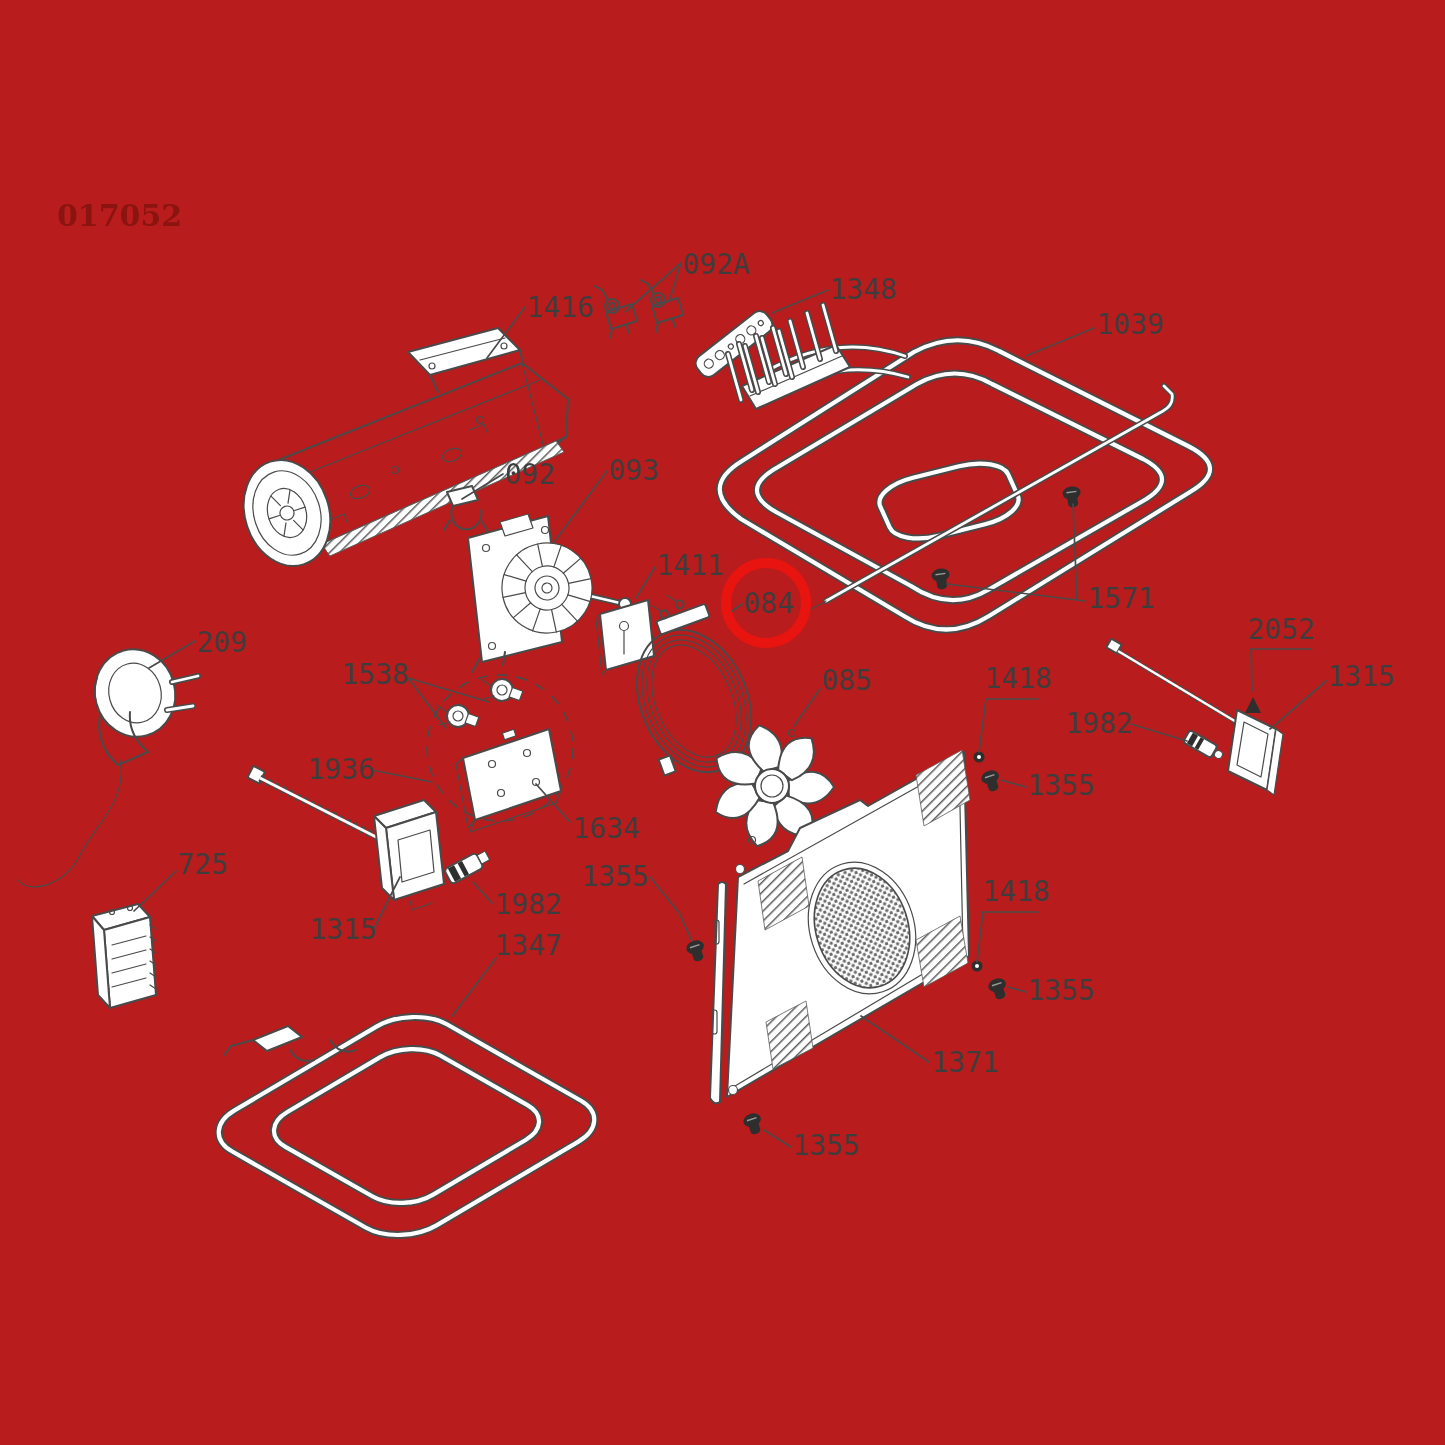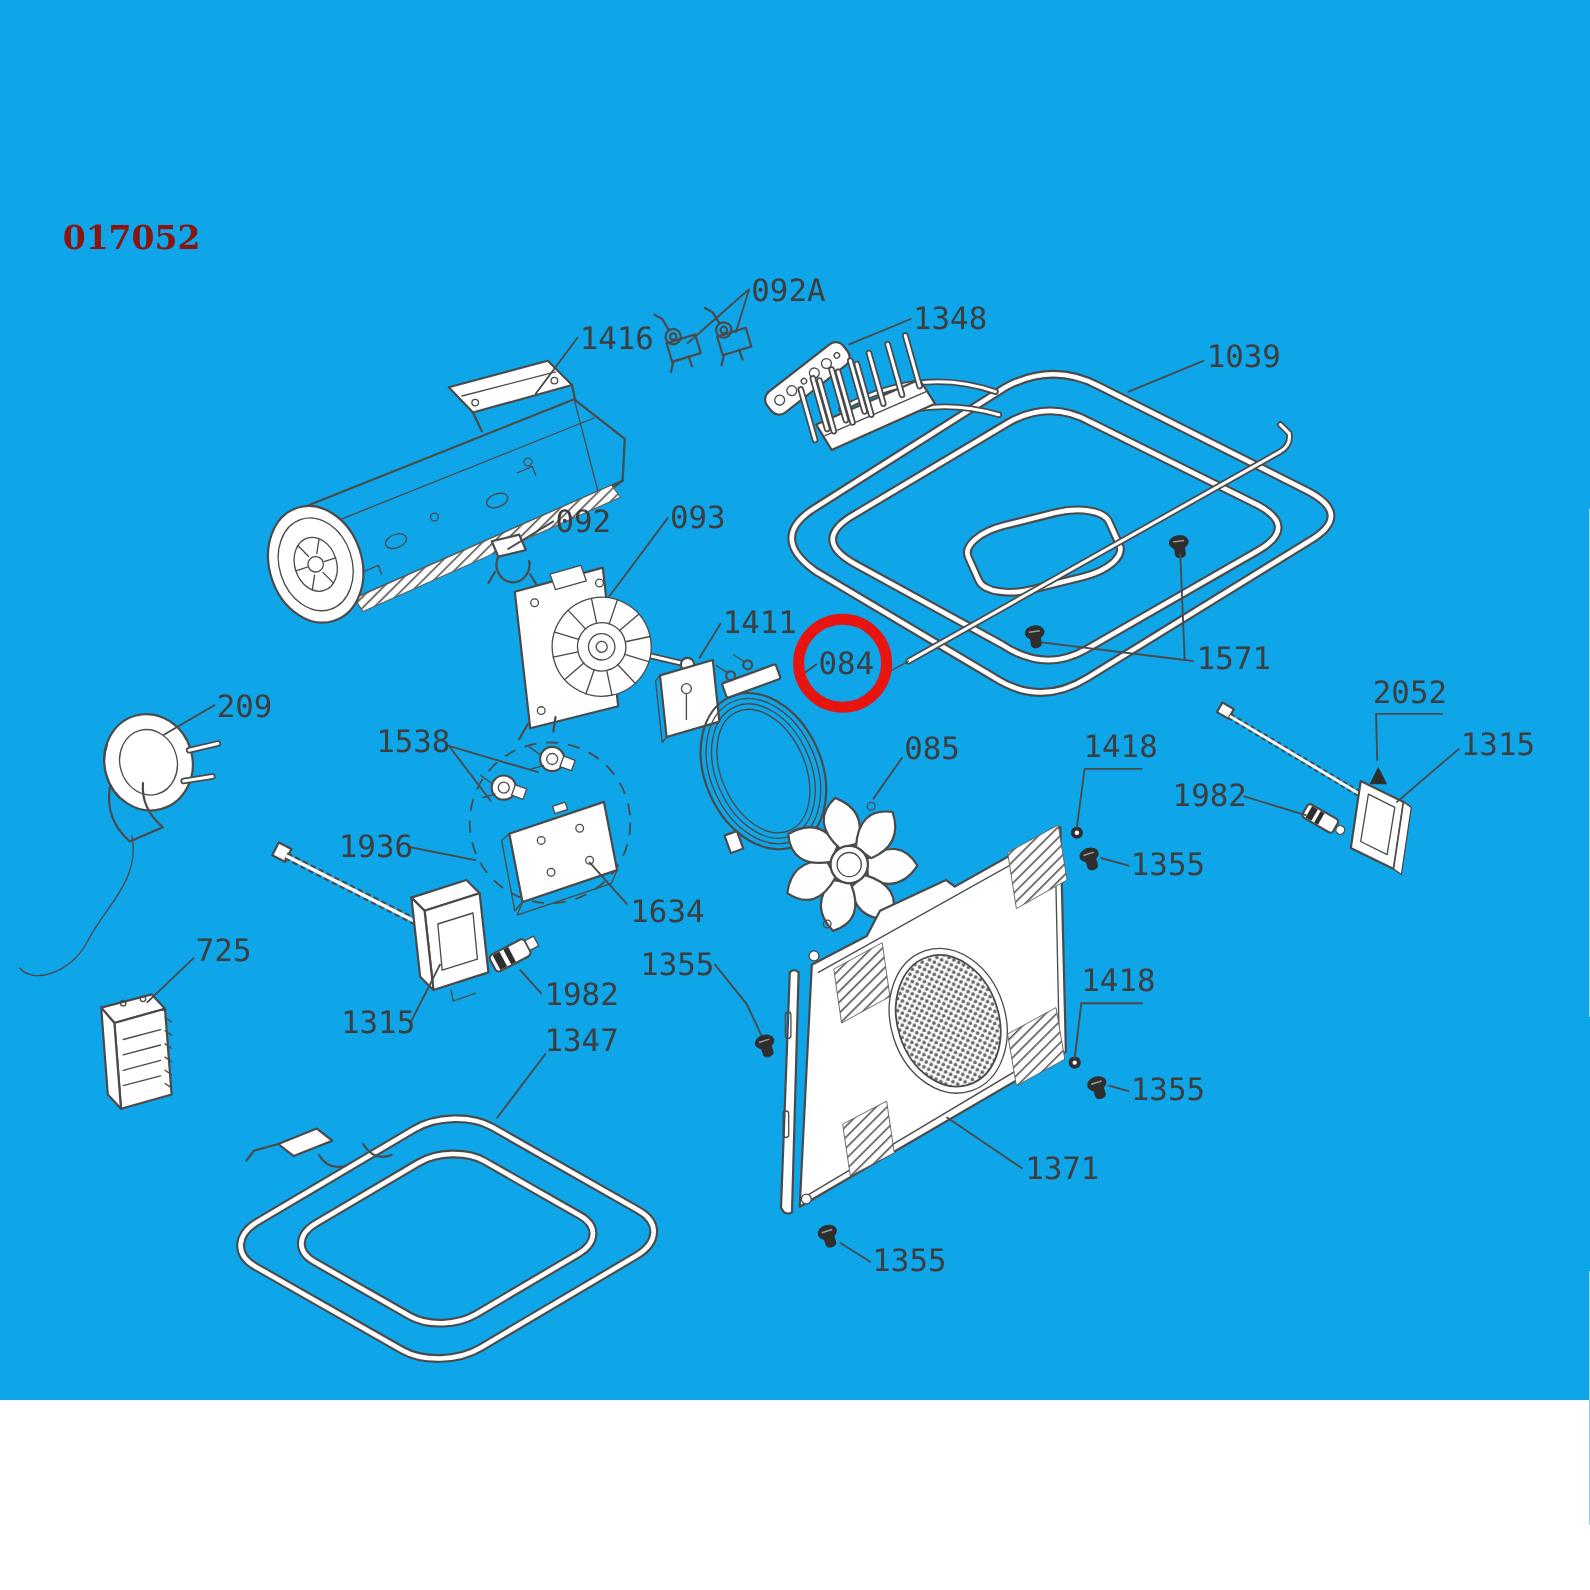--- a/index.html
+++ b/index.html
@@ -1,19 +1,19 @@
 <!DOCTYPE html>
 <html style="--line: #4a4a4a; --label: #3d3d3d; --title: #8a1410; --highlight: #e81410; --solid: #2e2e2e;"><head>
 <meta charset="utf-8">
 <style>
   :root{
     --line:#4a4a4a; --label:#3d3d3d; --title:#8a1410; --highlight:#e81410; --solid:#2e2e2e;
   }
   html,body{margin:0;padding:0;background:#ffffff;}
-  .stage{width:1445px;height:1273px;position:relative;background:#0ea5e9;}
+  .stage{width:1445px;height:1445px;position:relative;background:#b91c1c;}
   svg{display:block}
   .ln{stroke:var(--line);fill:none;stroke-width:2;stroke-linecap:round;stroke-linejoin:round}
   .lnf{stroke:var(--line);fill:#fff;stroke-width:2;stroke-linejoin:round}
   .thin{stroke-width:1.2}
   .t-o{stroke:var(--line);fill:none;stroke-width:8;stroke-linecap:round;stroke-linejoin:round}
   .t-i{stroke:#fff;fill:none;stroke-width:4.2;stroke-linecap:round;stroke-linejoin:round}
   .t2-o{stroke:var(--line);fill:none;stroke-width:6;stroke-linecap:round;stroke-linejoin:round}
   .t2-i{stroke:#fff;fill:none;stroke-width:2.8;stroke-linecap:round;stroke-linejoin:round}
   .lead{stroke:var(--line);stroke-width:1.7;fill:none;stroke-linecap:round}
   .dashc{stroke:var(--line);stroke-width:1.6;fill:none;stroke-dasharray:11 9}

